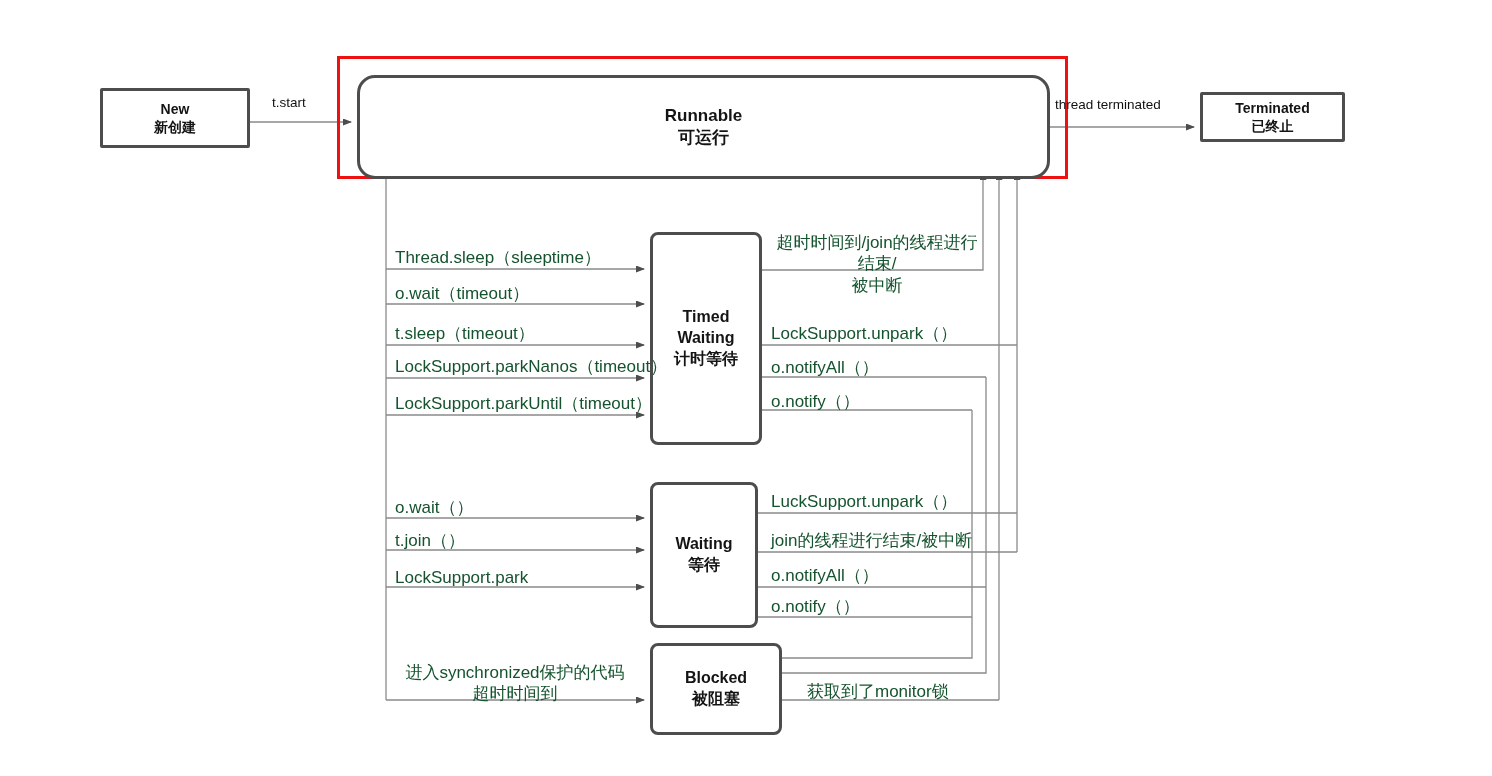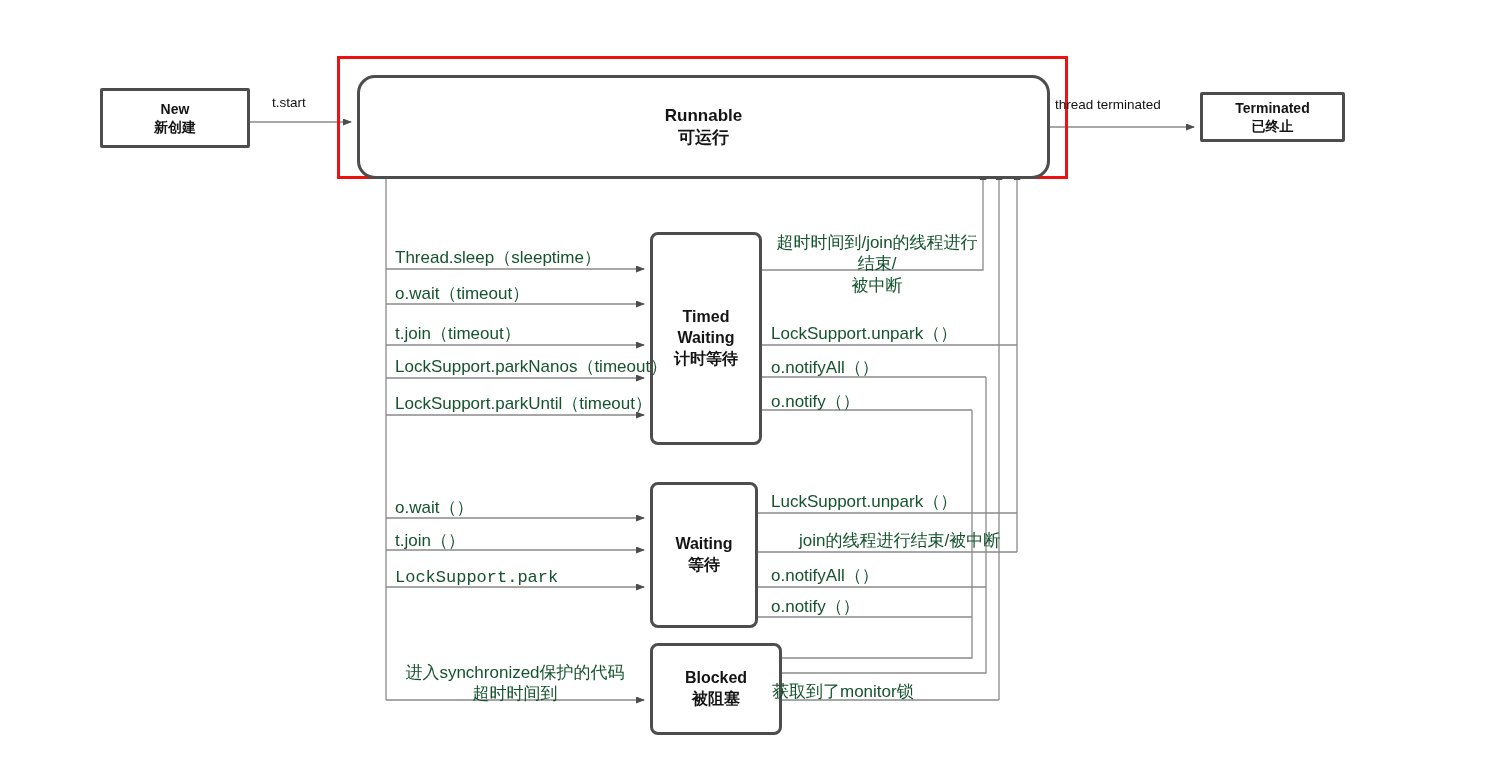--- a/index.html
+++ b/index.html
@@ -114,36 +114,36 @@
 
   <div class="node mid" style="left:650px;top:643px;width:132px;height:92px;"><span>Blocked
 被阻塞</span></div>
 
   <div class="elabel bold" style="left:272px;top:95px;">t.start</div>
 
   <div class="elabel bold" style="left:1055px;top:97px;text-align:center;">thread terminated</div>
 
   <div class="elabel" style="left:395px;top:247px;text-align:right;">Thread.sleep（sleeptime）</div>
   <div class="elabel" style="left:395px;top:283px;">o.wait（timeout）</div>
-  <div class="elabel" style="left:395px;top:323px;">t.join（timeout）</div>
+  <div class="elabel" style="left:395px;top:323px;">t.sleep（timeout）</div>
   <div class="elabel" style="left:395px;top:356px;">LockSupport.parkNanos（timeout）</div>
   <div class="elabel" style="left:395px;top:393px;">LockSupport.parkUntil（timeout）</div>
 
   <div class="elabel center" style="left:768px;top:232px;width:218px;">超时时间到/join的线程进行结束/
 被中断</div>
   <div class="elabel" style="left:771px;top:323px;">LockSupport.unpark（）</div>
   <div class="elabel" style="left:771px;top:357px;">o.notifyAll（）</div>
   <div class="elabel" style="left:771px;top:391px;">o.notify（）</div>
 
   <div class="elabel" style="left:395px;top:497px;">o.wait（）</div>
   <div class="elabel" style="left:395px;top:530px;">t.join（）</div>
-  <div class="elabel" style="left:395px;top:567px;font-family:Liberation Mono, monospace;">LockSupport.park</div>
+  <div class="elabel" style="left:395px;top:567px;">LockSupport.park</div>
 
   <div class="elabel" style="left:771px;top:491px;">LuckSupport.unpark（）</div>
-  <div class="elabel" style="left:771px;top:530px;margin-left:28px;">join的线程进行结束/被中断</div>
+  <div class="elabel" style="left:771px;top:530px;">join的线程进行结束/被中断</div>
   <div class="elabel" style="left:771px;top:565px;">o.notifyAll（）</div>
   <div class="elabel" style="left:771px;top:596px;">o.notify（）</div>
 
   <div class="elabel center" style="left:390px;top:662px;width:250px;">进入synchronized保护的代码
 超时时间到</div>
-  <div class="elabel" style="left:772px;top:681px;">获取到了monitor锁</div>
+  <div class="elabel" style="left:807px;top:681px;">获取到了monitor锁</div>
 
 </div>
 
 </body></html>

